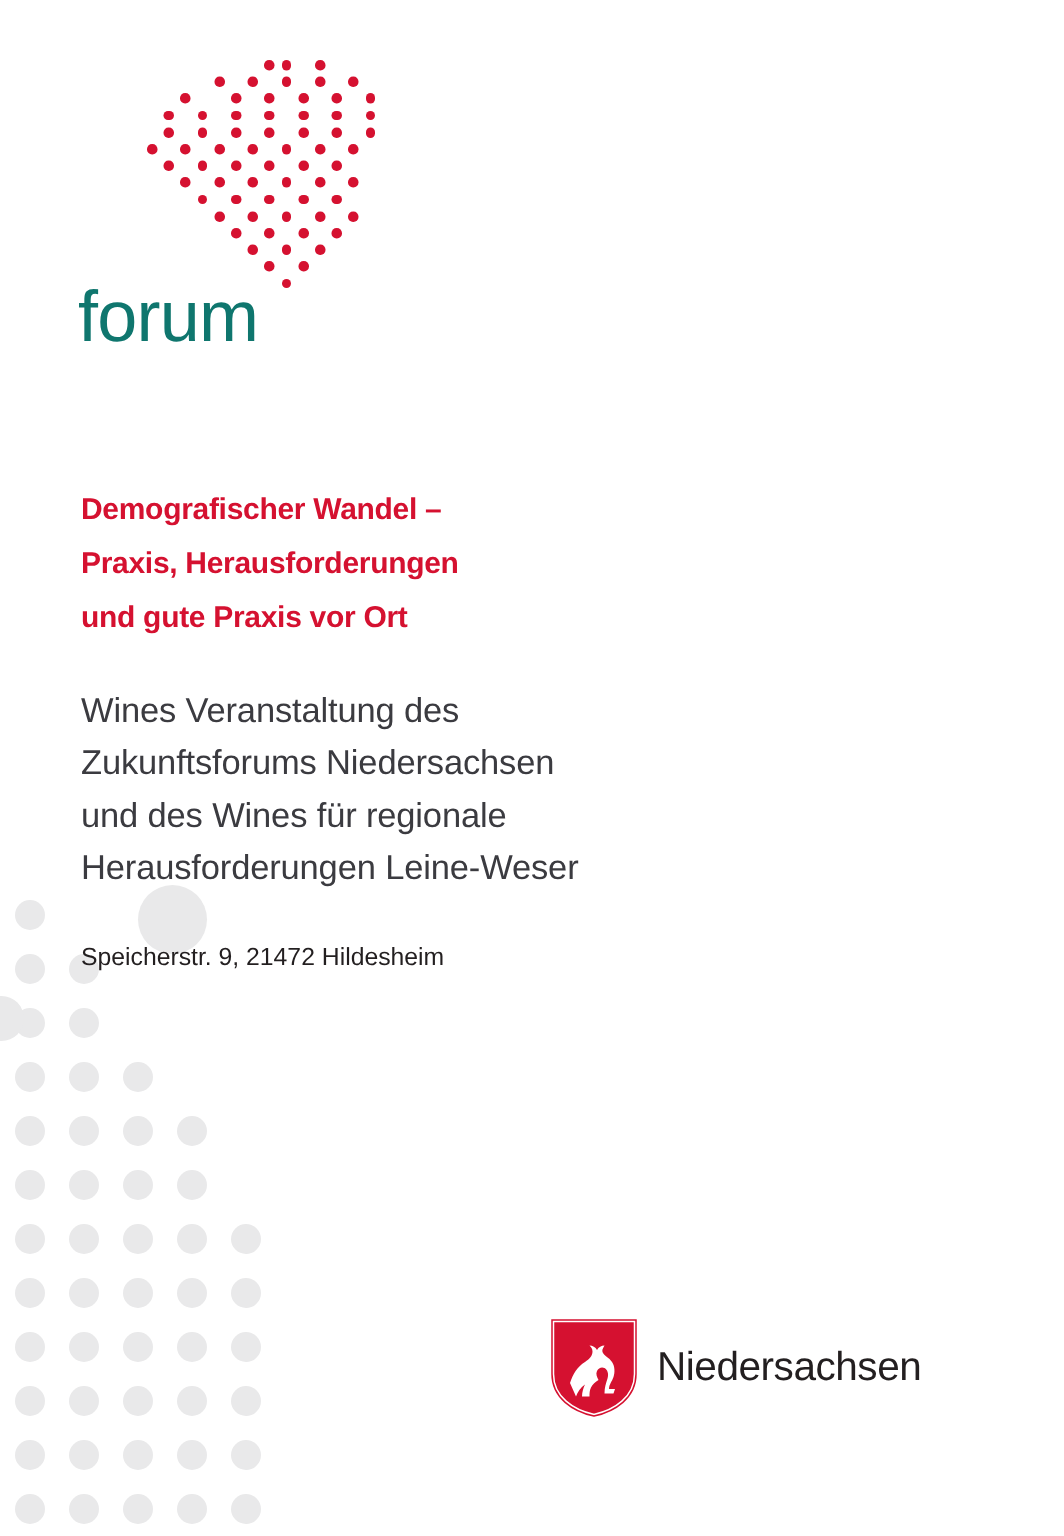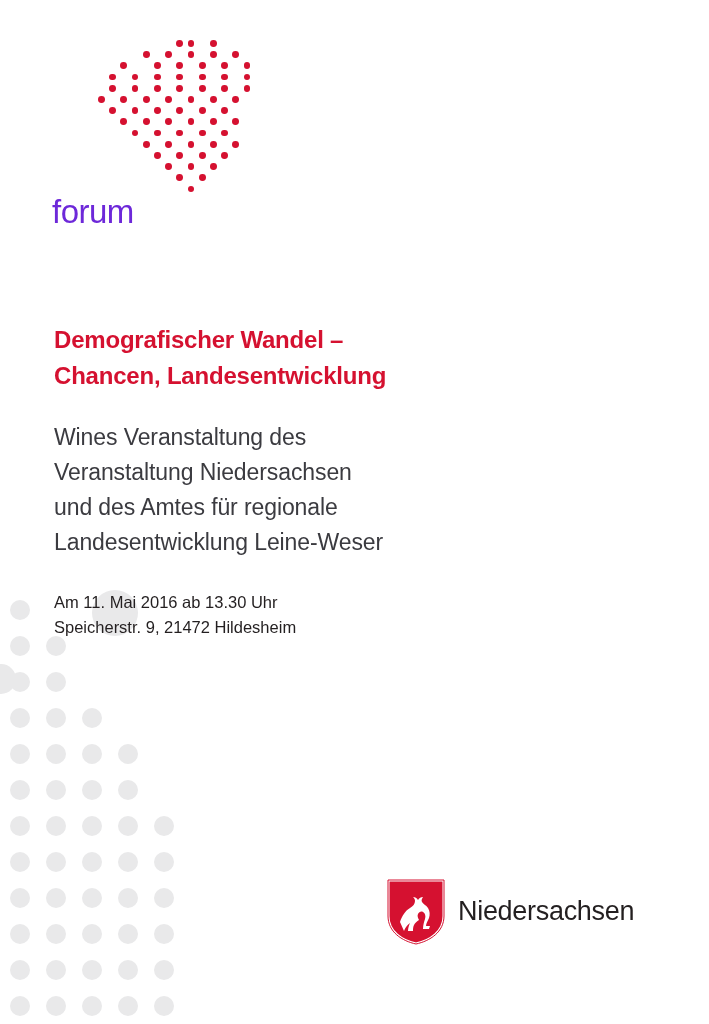--- a/index.html
+++ b/index.html
@@ -49,24 +49,24 @@
   }
   .logo-dots .d {
     position: absolute;
     border-radius: 50%;
     background: #d51130;
   }
   .logo-word-forum {
     position: absolute;
     left: 0px;
     top: 152px;
-    font-size: 33px;
+    font-size: 48px;
     line-height: 40px;
     font-weight: 400;
-    color: #6d28d9;
+    color: #0f766e;
     letter-spacing: -0.5px;
   }
   .logo-word-zukunft {
     position: absolute;
     left: 0px;
     top: 194px;
     font-size: 41px;
     line-height: 41px;
     font-weight: 700;
     color: #d51130;
@@ -76,21 +76,21 @@
   
   .content {
     position: absolute;
     left: 54px;
     top: 322px;
     width: 600px;
     z-index: 2;
   }
   .headline {
     color: #d51130;
-    font-size: 24px;
+    font-size: 20px;
     line-height: 36px;
     font-weight: 700;
     margin: 0 0 26px 0;
     letter-spacing: -0.2px;
   }
   .headline .ln { display: block; }
 
   .subhead {
     color: #3b3b40;
     font-size: 23px;
@@ -106,21 +106,21 @@
     font-size: 16.5px;
     line-height: 25px;
     font-weight: 400;
     margin: 0;
   }
   .details .ln { display: block; }
 
   
   .ns-logo {
     position: absolute;
-    left: 386px;
+    left: 366px;
     top: 878px;
     width: 240px;
     height: 70px;
     z-index: 2;
   }
   .ns-shield {
     position: absolute;
     left: 0;
     top: 0;
     width: 60px;
@@ -261,32 +261,32 @@
       <div class="d" style="left: 100.8px; top: 134.4px; width: 6.8px; height: 6.8px;"></div>
       <div class="d" style="left: 89.6px; top: 145.6px; width: 6.8px; height: 6.8px;"></div>
     </div>
   <div class="logo-word-forum">forum</div>
 </div>
 
 <div class="content">
 
   <h1 class="headline">
     <span class="ln">Demografischer Wandel –</span>
-    <span class="ln">Chancen, Landesentwicklung</span>
+    <span class="ln">Praxis, Herausforderungen</span>
+    <span class="ln">und gute Praxis vor Ort</span>
   </h1>
 
   <h2 class="subhead">
     <span class="ln">Wines Veranstaltung des</span>
-    <span class="ln">Veranstaltung Niedersachsen</span>
-    <span class="ln">und des Amtes für regionale</span>
-    <span class="ln">Landesentwicklung Leine-Weser</span>
+    <span class="ln">Zukunftsforums Niedersachsen</span>
+    <span class="ln">und des Wines für regionale</span>
+    <span class="ln">Herausforderungen Leine-Weser</span>
   </h2>
 
   <p class="details">
-    <span class="ln">Am 11. Mai 2016 ab 13.30 Uhr</span>
     <span class="ln">Speicherstr. 9, 21472 Hildesheim</span>
   </p>
 
 </div>
 
 <div class="ns-logo">
   <svg class="ns-shield" viewBox="0 0 60 68">
     <path d="M2 2 H58 V38 C58 54 44 63 30 66 C16 63 2 54 2 38 Z" fill="#d51130" stroke="#ffffff" stroke-width="3"></path>
     <path d="M2 2 H58 V38 C58 54 44 63 30 66 C16 63 2 54 2 38 Z" fill="none" stroke="#d51130" stroke-width="1"></path>
     <g fill="#ffffff">

